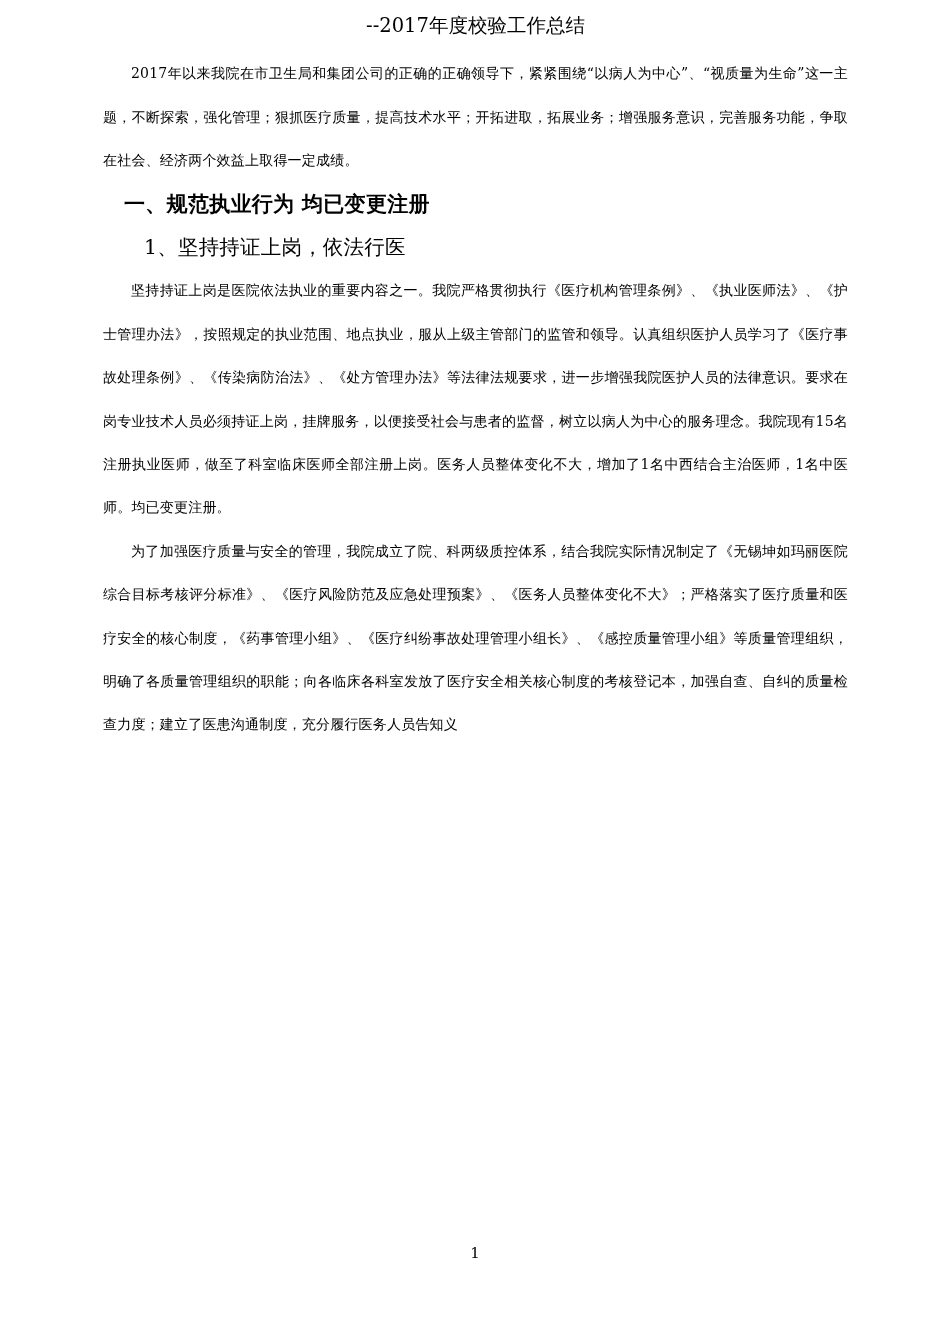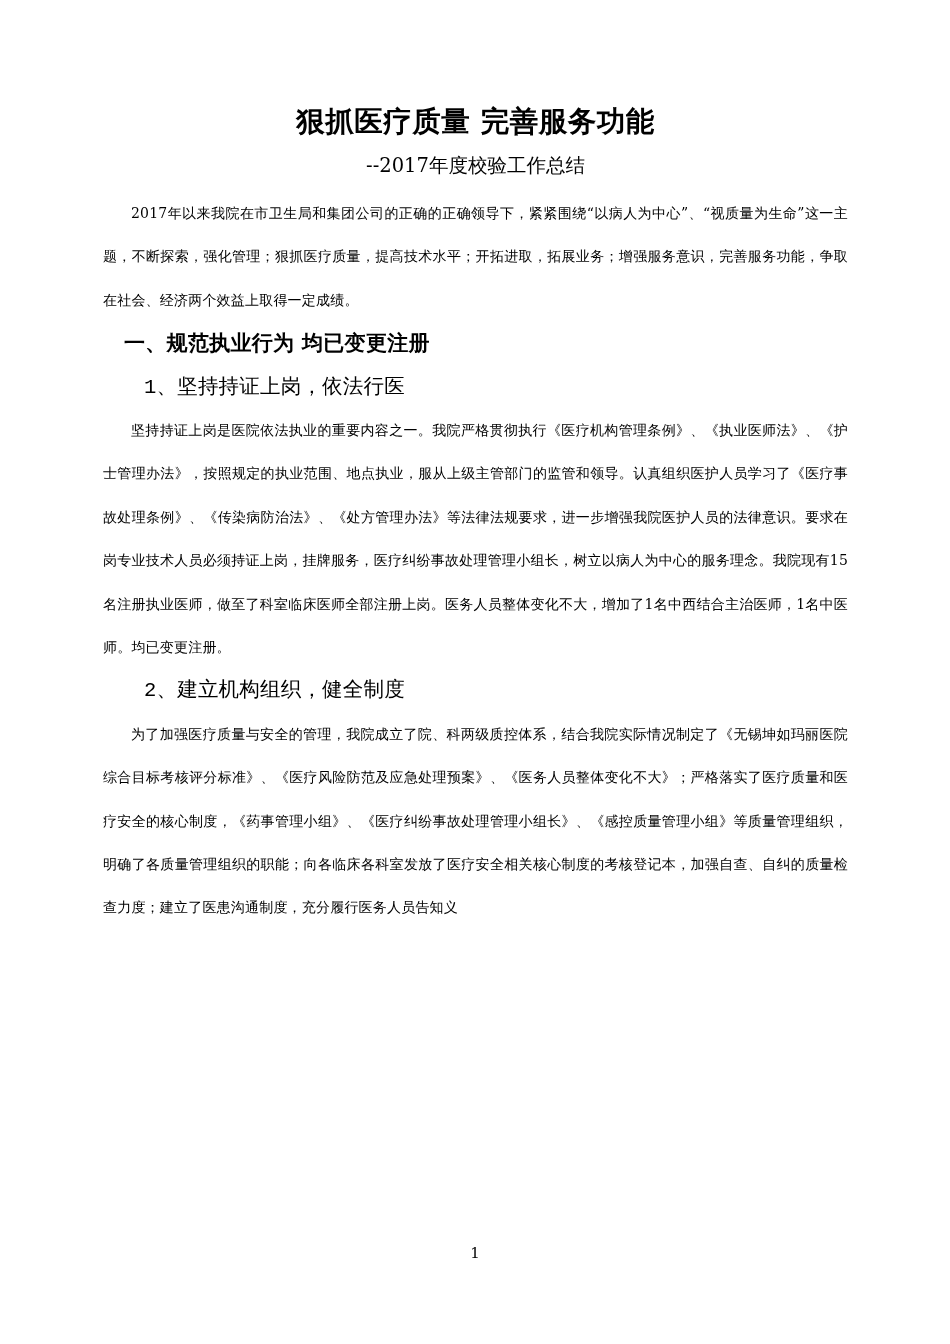--- a/index.html
+++ b/index.html
@@ -70,54 +70,51 @@
     text-indent: 1em;
     font-family: "DejaVu Sans", "Liberation Sans", sans-serif;
     letter-spacing: 0.3px;
   }
   p.heading-num {
     margin: 0;
     font-size: 20.5px;
     line-height: 43.4px;
     text-indent: 2em;
     letter-spacing: 0.2px;
-    font-family: Liberation Mono, monospace;
   }
   .page-number {
     position: absolute;
     left: 0;
     right: 0;
     top: 1246px;
     text-align: center;
     font-size: 15px;
     line-height: 1;
     font-family: "DejaVu Serif", "Liberation Serif", serif;
   }
 </style>
 </head>
 <body>
 
 <div class="page">
   <div class="content">
 
-    <h1 class="doc-title">狠抓医疗质量 完善服务功能</h1>
 
     <div class="doc-subtitle">--2017年度校验工作总结</div>
 
     <div class="body-block">
 
       <p class="para last-line-left">2017年以来我院在市卫生局和集团公司的正确的正确领导下，紧紧围绕“以病人为中心”、“视质量为生命”这一主题，不断探索，强化管理；狠抓医疗质量，提高技术水平；开拓进取，拓展业务；增强服务意识，完善服务功能，争取在社会、经济两个效益上取得一定成绩。</p>
 
       <p class="heading-bold">一、规范执业行为 均已变更注册</p>
 
       <p class="heading-num">1、坚持持证上岗，依法行医</p>
 
-      <p class="para last-line-left">坚持持证上岗是医院依法执业的重要内容之一。我院严格贯彻执行《医疗机构管理条例》、《执业医师法》、《护士管理办法》，按照规定的执业范围、地点执业，服从上级主管部门的监管和领导。认真组织医护人员学习了《医疗事故处理条例》、《传染病防治法》、《处方管理办法》等法律法规要求，进一步增强我院医护人员的法律意识。要求在岗专业技术人员必须持证上岗，挂牌服务，医疗纠纷事故处理管理小组长，树立以病人为中心的服务理念。我院现有15名注册执业医师，做至了科室临床医师全部注册上岗。医务人员整体变化不大，增加了1名中西结合主治医师，1名中医师。均已变更注册。</p>
+      <p class="para last-line-left">坚持持证上岗是医院依法执业的重要内容之一。我院严格贯彻执行《医疗机构管理条例》、《执业医师法》、《护士管理办法》，按照规定的执业范围、地点执业，服从上级主管部门的监管和领导。认真组织医护人员学习了《医疗事故处理条例》、《传染病防治法》、《处方管理办法》等法律法规要求，进一步增强我院医护人员的法律意识。要求在岗专业技术人员必须持证上岗，挂牌服务，以便接受社会与患者的监督，树立以病人为中心的服务理念。我院现有15名注册执业医师，做至了科室临床医师全部注册上岗。医务人员整体变化不大，增加了1名中西结合主治医师，1名中医师。均已变更注册。</p>
 
-      <p class="heading-num">2、建立机构组织，健全制度</p>
 
       <p class="para">为了加强医疗质量与安全的管理，我院成立了院、科两级质控体系，结合我院实际情况制定了《无锡坤如玛丽医院综合目标考核评分标准》、《医疗风险防范及应急处理预案》、《医务人员整体变化不大》；严格落实了医疗质量和医疗安全的核心制度，《药事管理小组》、《医疗纠纷事故处理管理小组长》、《感控质量管理小组》等质量管理组织，明确了各质量管理组织的职能；向各临床各科室发放了医疗安全相关核心制度的考核登记本，加强自查、自纠的质量检查力度；建立了医患沟通制度，充分履行医务人员告知义</p>
 
     </div>
   </div>
 
   <div class="page-number">1</div>
 </div>
 
 </body></html>

